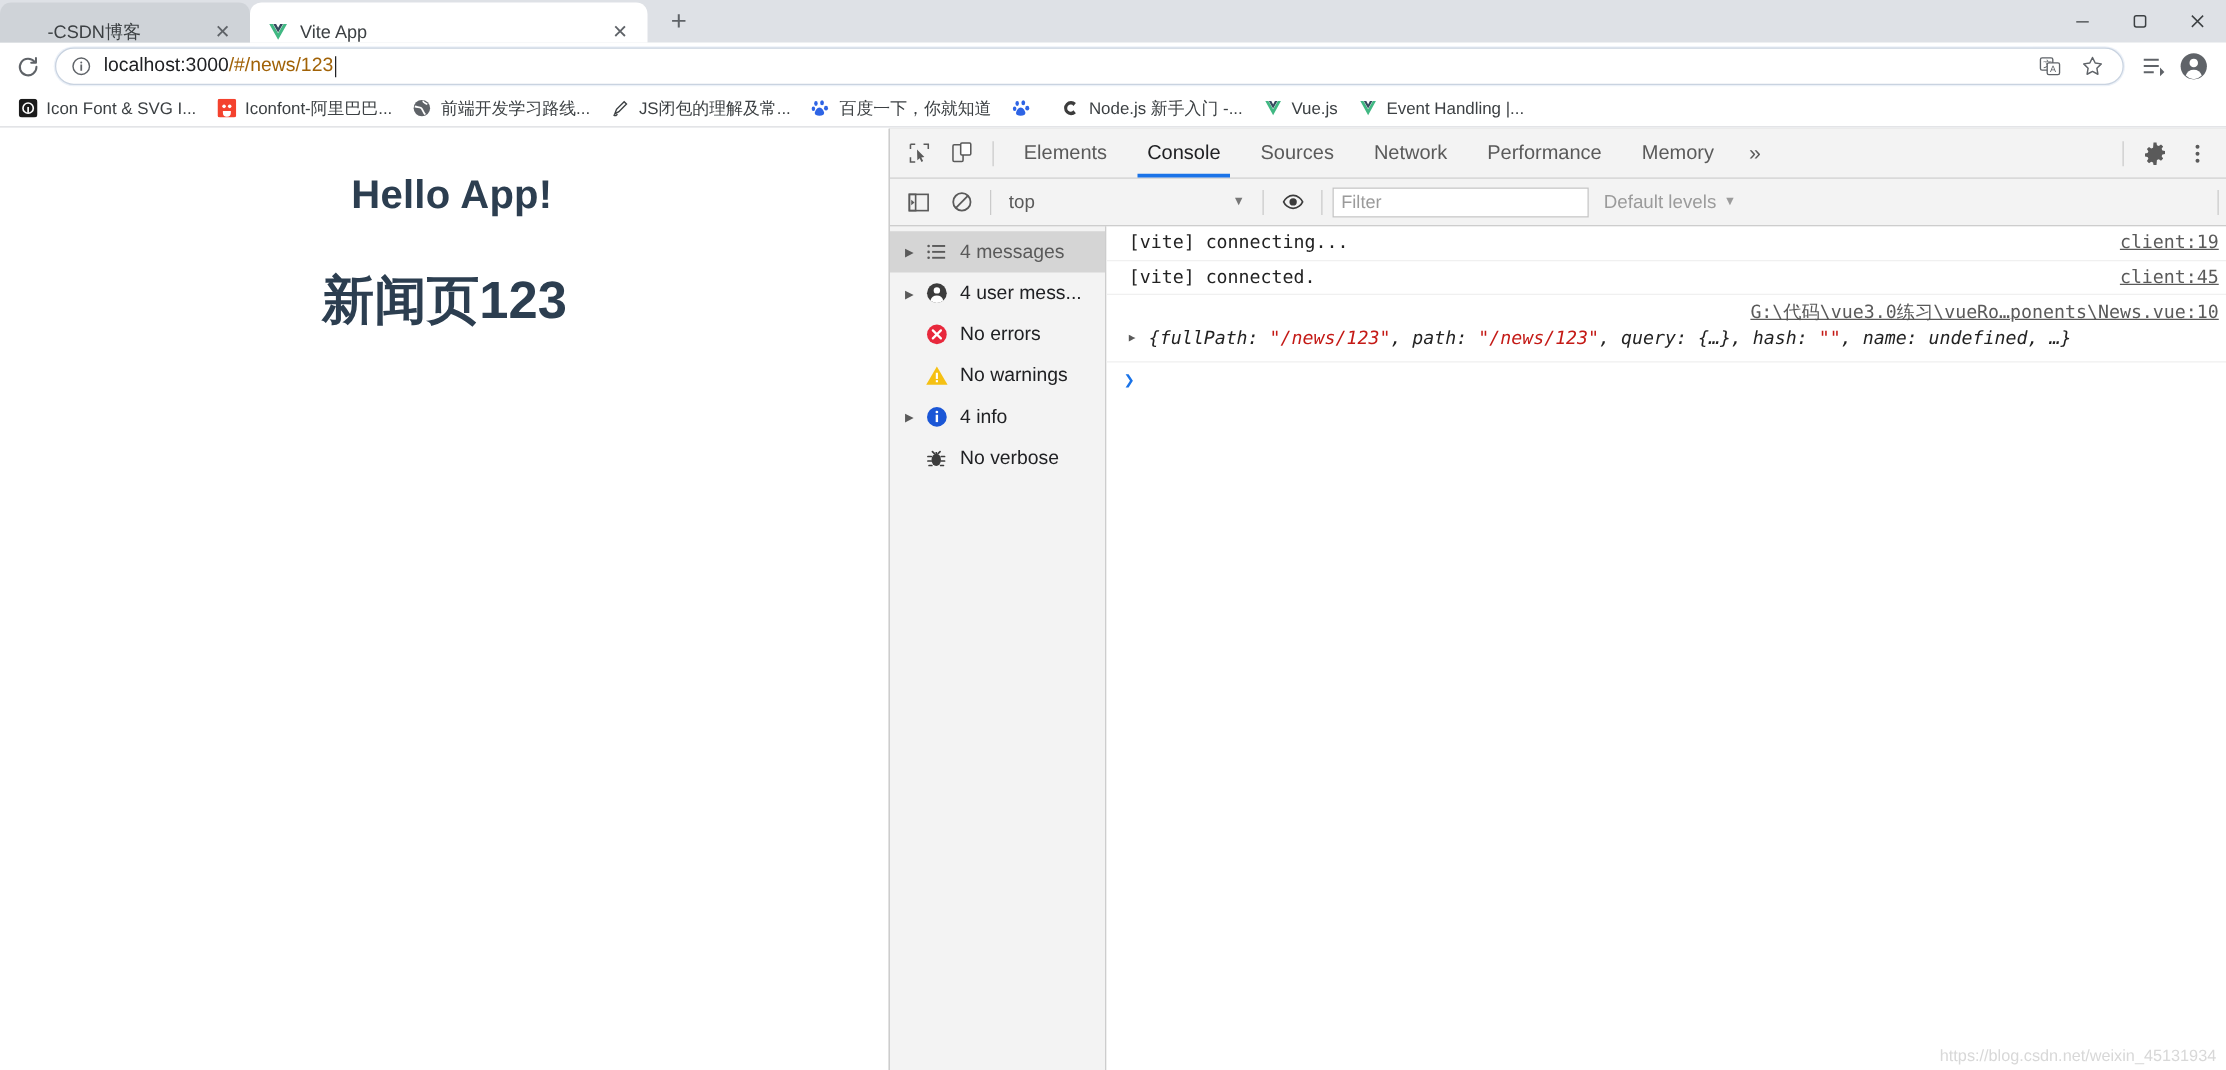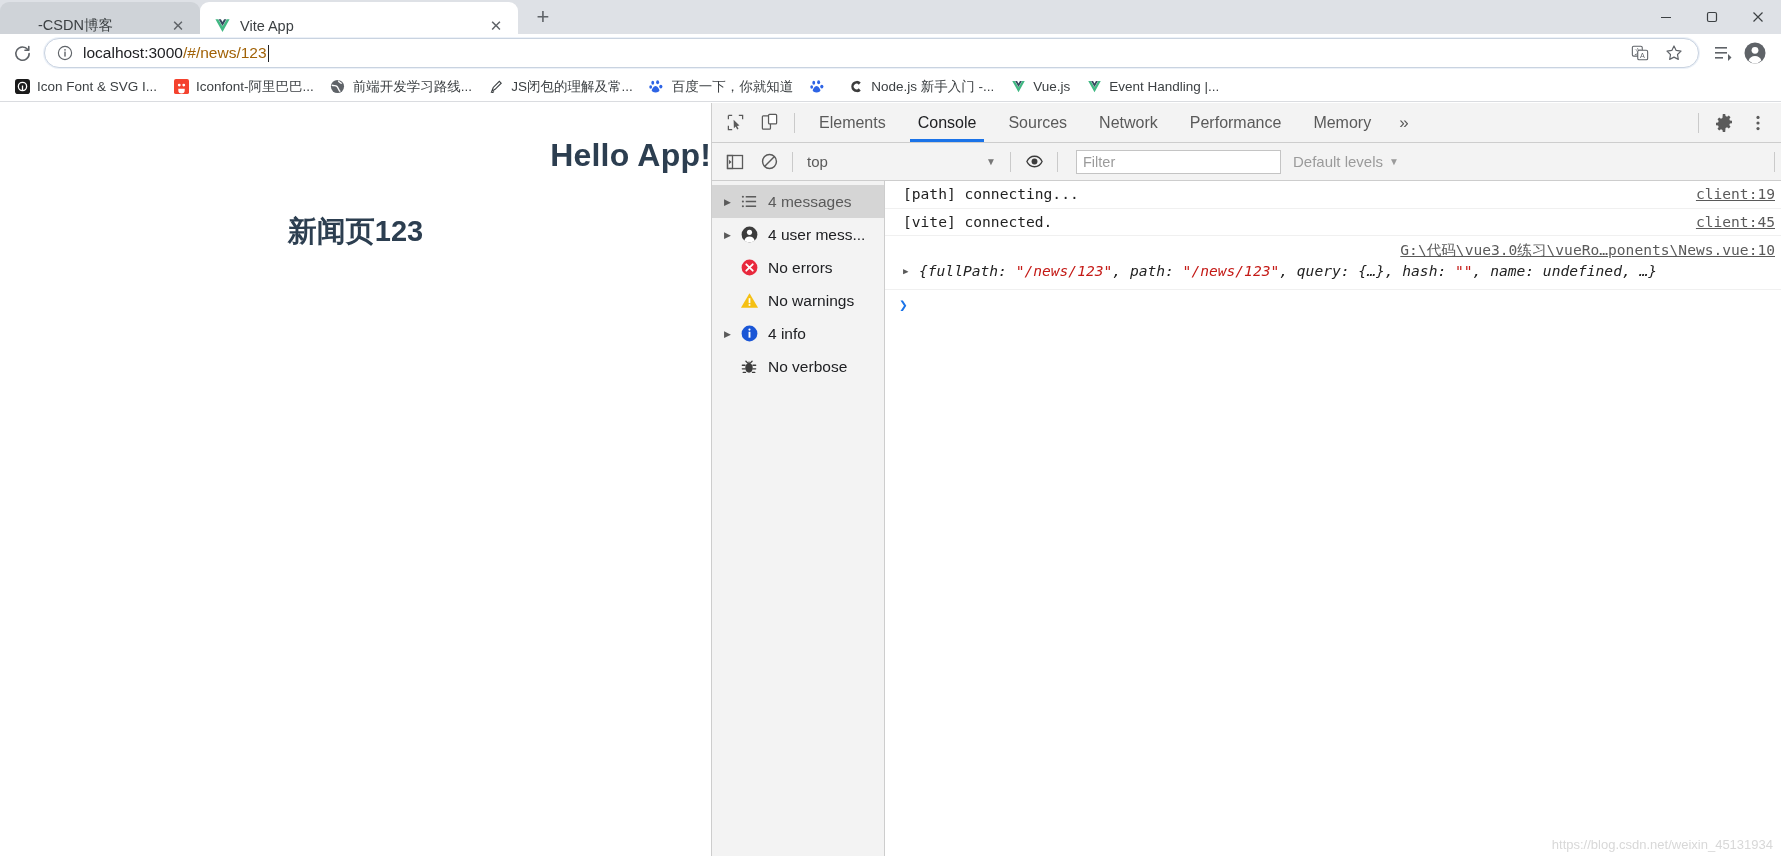--- a/index.html
+++ b/index.html
@@ -169,24 +169,23 @@
     overflow: hidden;
   }
   .page-inner { padding-top: 32px; text-align:center; }
   .page-h1 {
     font-size: 32px;
     font-weight: bold;
     color: #2c3e50;
     margin: 0 0 0 12px;
     line-height: 1.3;
     letter-spacing: .2px;
-    text-align: right;
   }
   .page-h2 {
-    font-size: 29px;
+    font-size: 42px;
     font-weight: bold;
     color: #2c3e50;
     margin: 36px 0 0 0;
     line-height: 1.3;
   }
 
   
   .devtools {
     position: absolute;
     left: 711px; top: 103px;
@@ -255,21 +254,21 @@
   }
   .ctx-select .arrow { margin-left:auto; font-size: 10px; color:#777; padding-right: 8px;}
   .filter-input {
     width: 205px; height: 24px;
     border: 1px solid #c4c4c4;
     background: #fff;
     font-size: 14.5px;
     color: #9b9b9b;
     padding: 0 6px;
     display:flex; align-items:center;
-    margin-left: 12px;
+    margin-left: 2px;
   }
   .levels {
     font-size: 15px;
     color: #9b9b9b;
     padding: 0 12px;
     display:flex; align-items:center;
     white-space:nowrap;
   }
   .levels .arrow { margin-left: 6px; font-size: 10px; }
   .dt-vsep { width:1px; height:20px; background:#cacaca; margin: 0 6px; }
@@ -718,21 +717,21 @@
               <path d="M2.6 8h3M14.4 8h3M2.6 12h3M14.4 12h3M3.6 16h2.5M13.9 16h2.5M6.6 3.6l1.8 1.8M13.4 3.6l-1.8 1.8" stroke="#3c3c3c" stroke-width="1.5" stroke-linecap="round"></path>
             </svg>
           </span>
           <span class="sb-label">No verbose</span>
         </div>
       </div>
 
       <div class="dt-console">
 
         <div class="msg">
-          <span class="msg-text">[path] connecting...</span>
+          <span class="msg-text">[vite] connecting...</span>
           <span class="msg-src">client:19</span>
         </div>
 
         <div class="msg">
           <span class="msg-text">[vite] connected.</span>
           <span class="msg-src">client:45</span>
         </div>
 
 
         <div class="msg obj">

